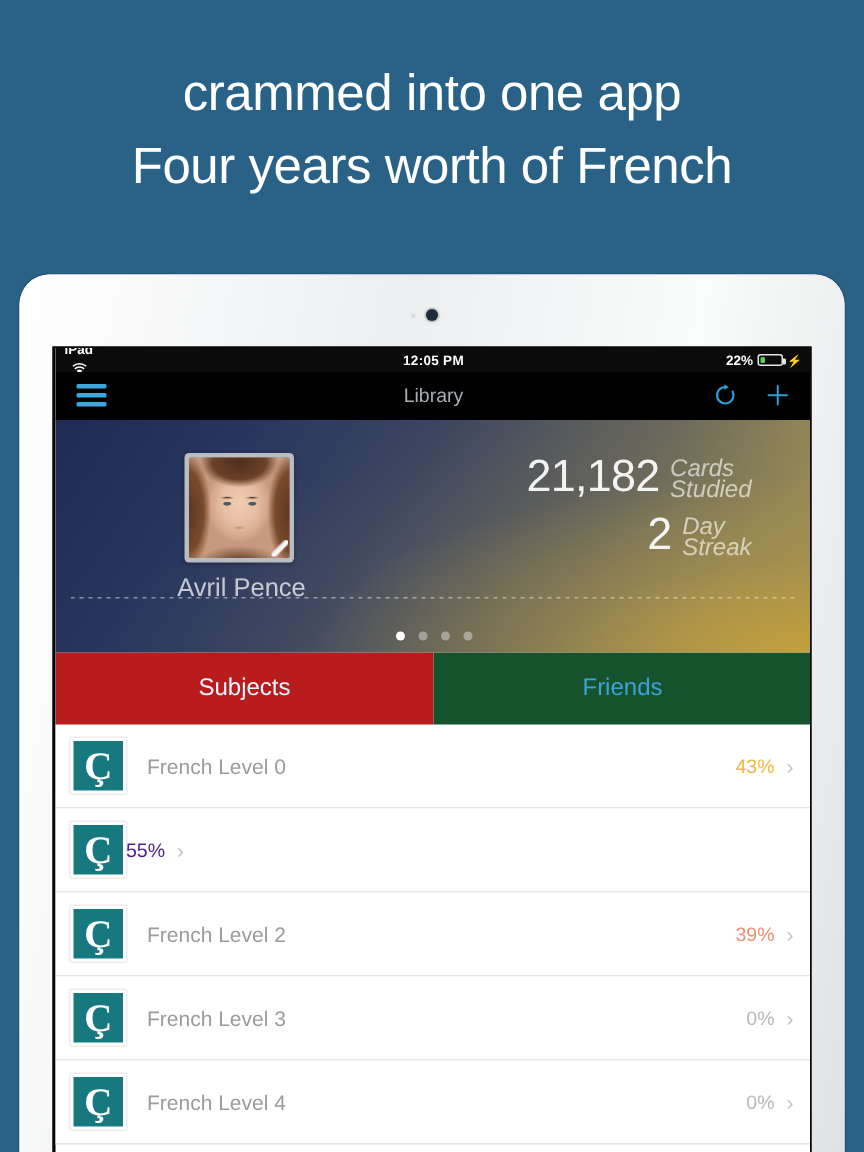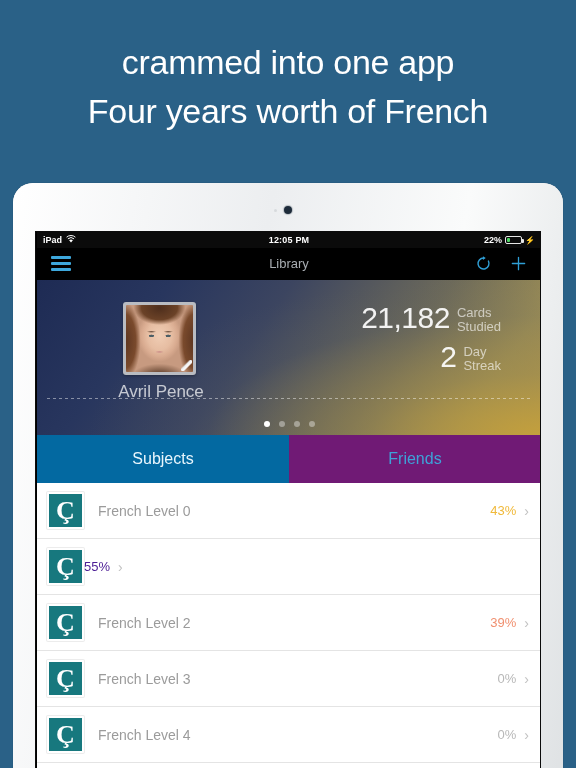--- a/index.html
+++ b/index.html
@@ -56,21 +56,21 @@
     position:absolute; left:1px; top:0; width:504px; height:552px;
     background:#ffffff; overflow:hidden;
   }
 
   
   .statusbar{
     height:16px; background:#0b0b0b; color:#fff;
     display:flex; align-items:center; font-size:9px; font-weight:bold;
     padding:0 6px; position:relative;
   }
-  .sb-left{ display:flex; align-items:center; gap:4px; }
+  .sb-left{ display:flex; align-items:center; gap:4px;flex-direction:column; }
   .sb-center{
     position:absolute; left:0; right:0; text-align:center;
     font-size:9px; font-weight:bold; letter-spacing:.2px;
   }
   .sb-right{
     margin-left:auto; display:flex; align-items:center; gap:3px;
     position:relative; z-index:2;
   }
   .wifi{ display:inline-block; }
   .battery{
@@ -151,22 +151,23 @@
   }
   .stats{
     position:absolute; right:40px; top:24px; color:rgba(255,255,255,.88);
   }
   .stat-row{ display:flex; align-items:flex-start; justify-content:flex-end; margin-bottom:9px; }
   .stat-num{
     font-size:30px; font-weight:300; line-height:28px; letter-spacing:-.5px;
     color:rgba(255,255,255,.92);
   }
   .stat-lbl{
-    margin-left:7px; font-size:13px; line-height:14px; padding-top:2px;
+    margin-left:7px; font-size:16px; line-height:14px; padding-top:2px;
     color:rgba(255,255,255,.62);
+    font-style:italic;
   }
   .stat-lbl span{ display:block; }
   .dotted-line{
     position:absolute; left:10px; right:10px; top:118px; height:1px;
     background-image:linear-gradient(90deg, rgba(255,255,255,.45) 50%, rgba(255,255,255,0) 50%);
     background-size:6px 1px;
   }
   .page-dots{
     position:absolute; left:0; right:0; bottom:8px;
     display:flex; justify-content:center; gap:9px;
@@ -176,22 +177,22 @@
     background:rgba(255,255,255,.38); display:block;
   }
   .page-dots i.active{ background:#ffffff; }
 
   
   .tabs{ display:flex; height:48px; }
   .tab{
     flex:1; display:flex; align-items:center; justify-content:center;
     font-size:16px; cursor:pointer;
   }
-  .tab.active{ background:#0369a1; color:#e9f6fd; }
-  .tab.inactive{ background:#701a75; color:#3ea2d8; }
+  .tab.active{ background:#b91c1c; color:#e9f6fd; }
+  .tab.inactive{ background:#14532d; color:#3ea2d8; }
 
   
   .list{ background:#f5f5f5; }
   .row{
     height:56px; background:#ffffff; display:flex; align-items:center;
     padding:0 12px 0 10px; border-bottom:1px solid #e4e4e4;
     cursor:pointer;
   }
   .row-icon{
     width:37px; height:37px; background:#17787e;

